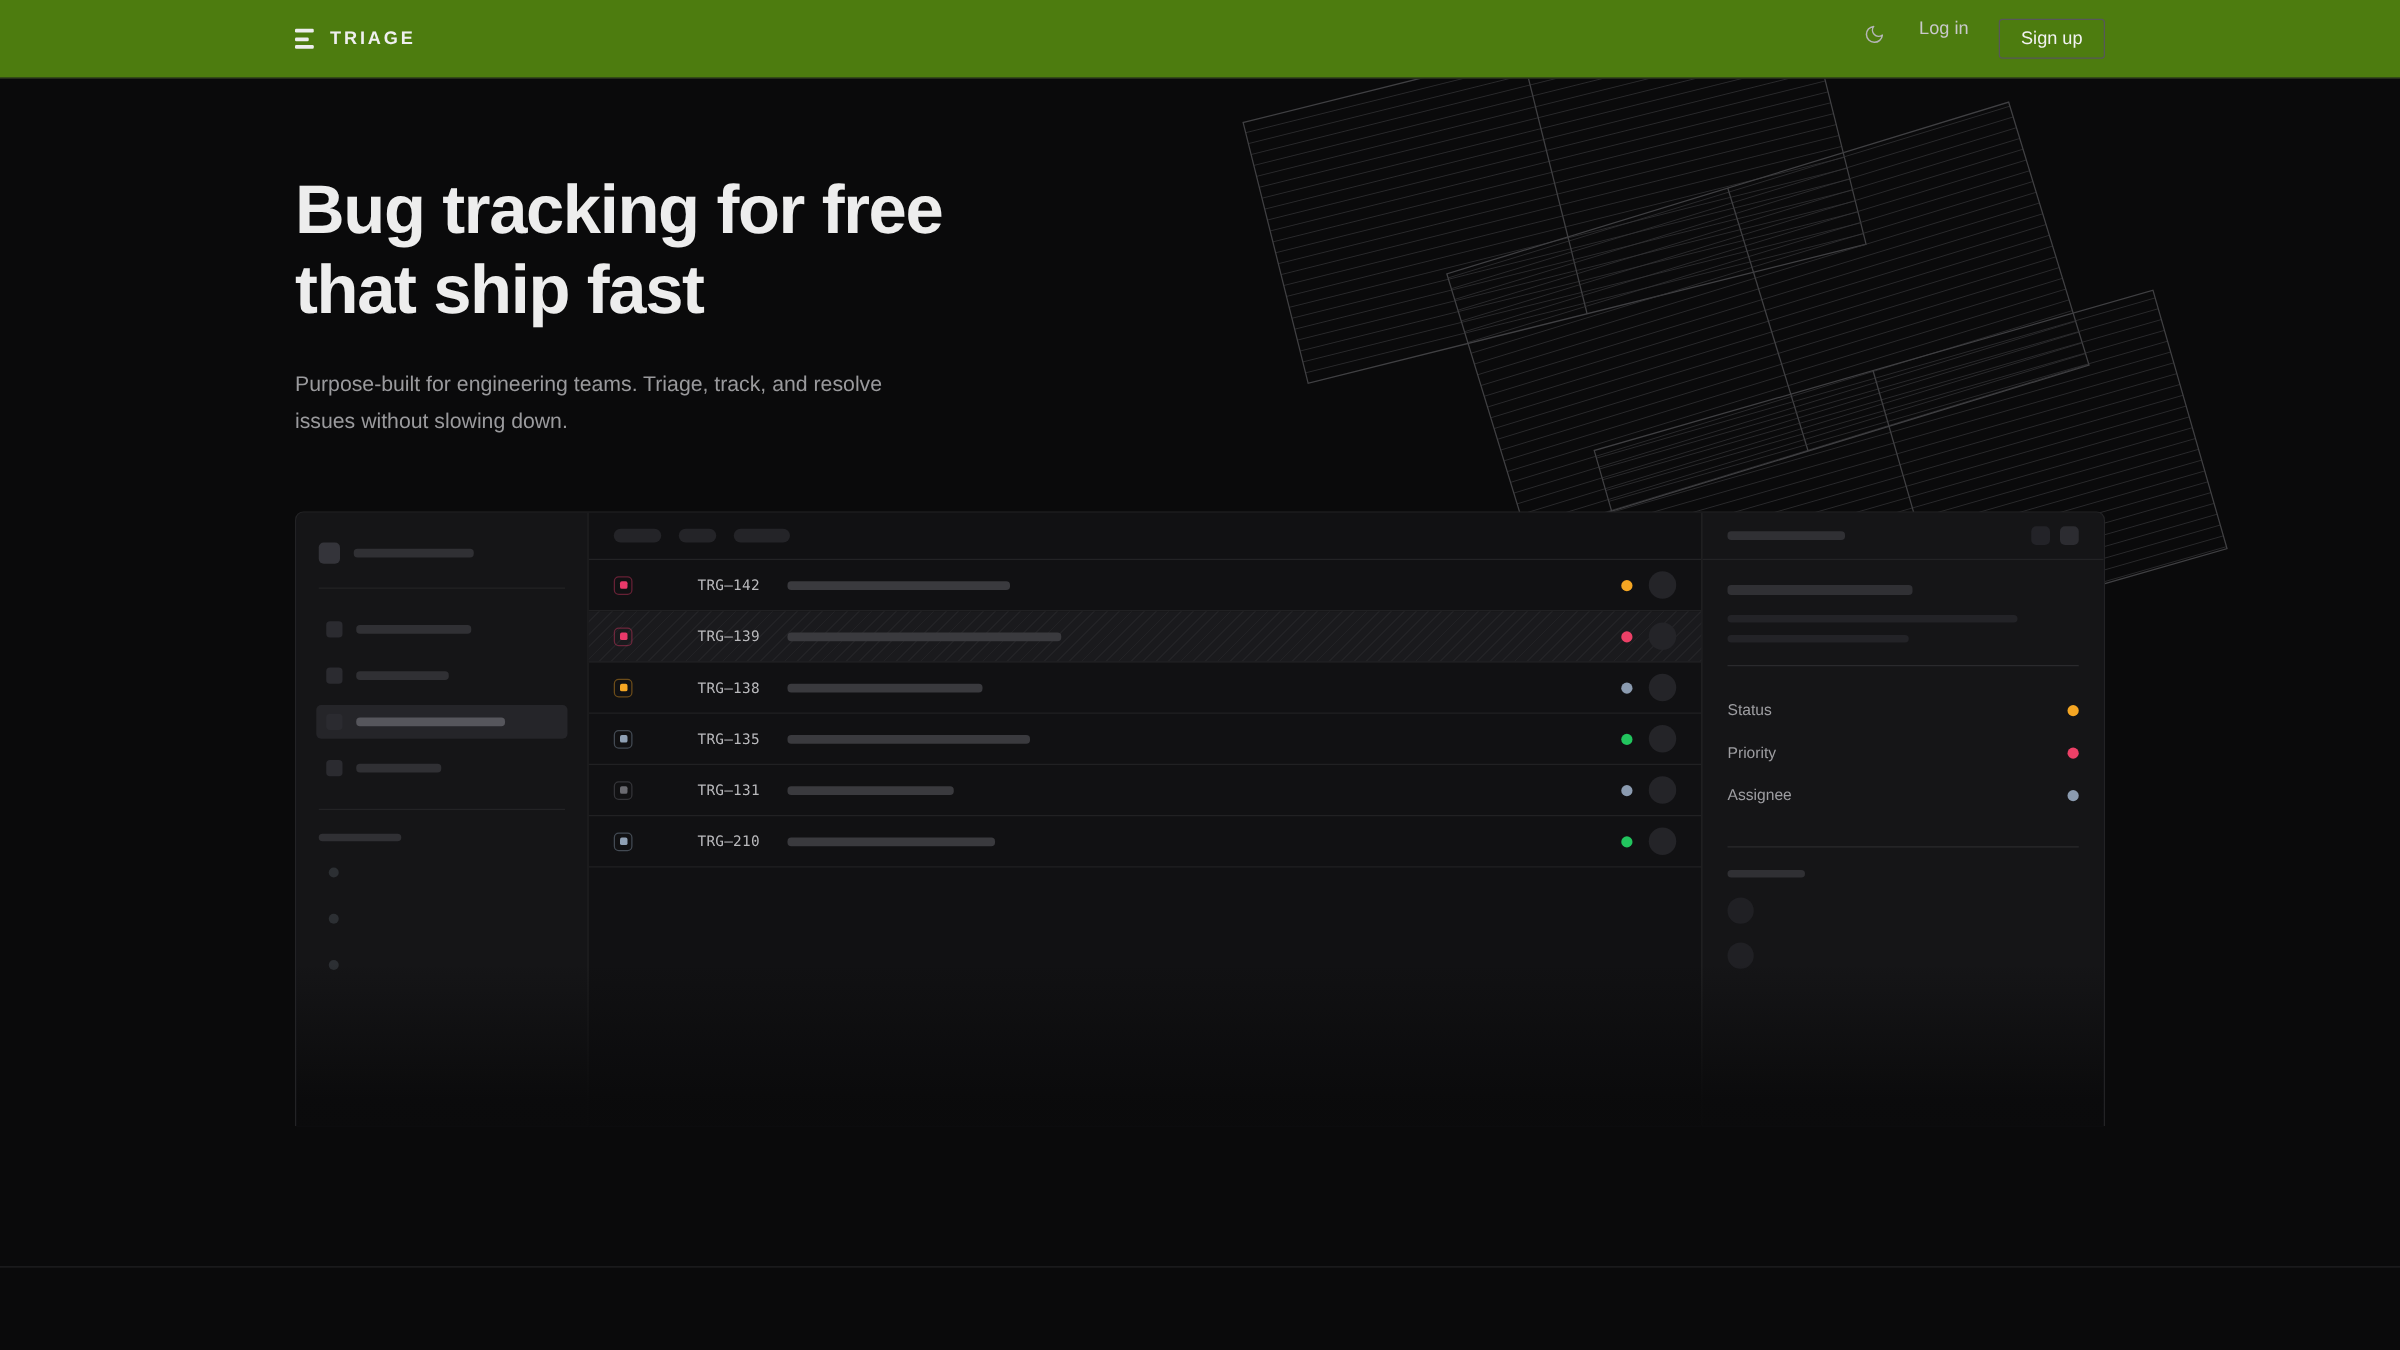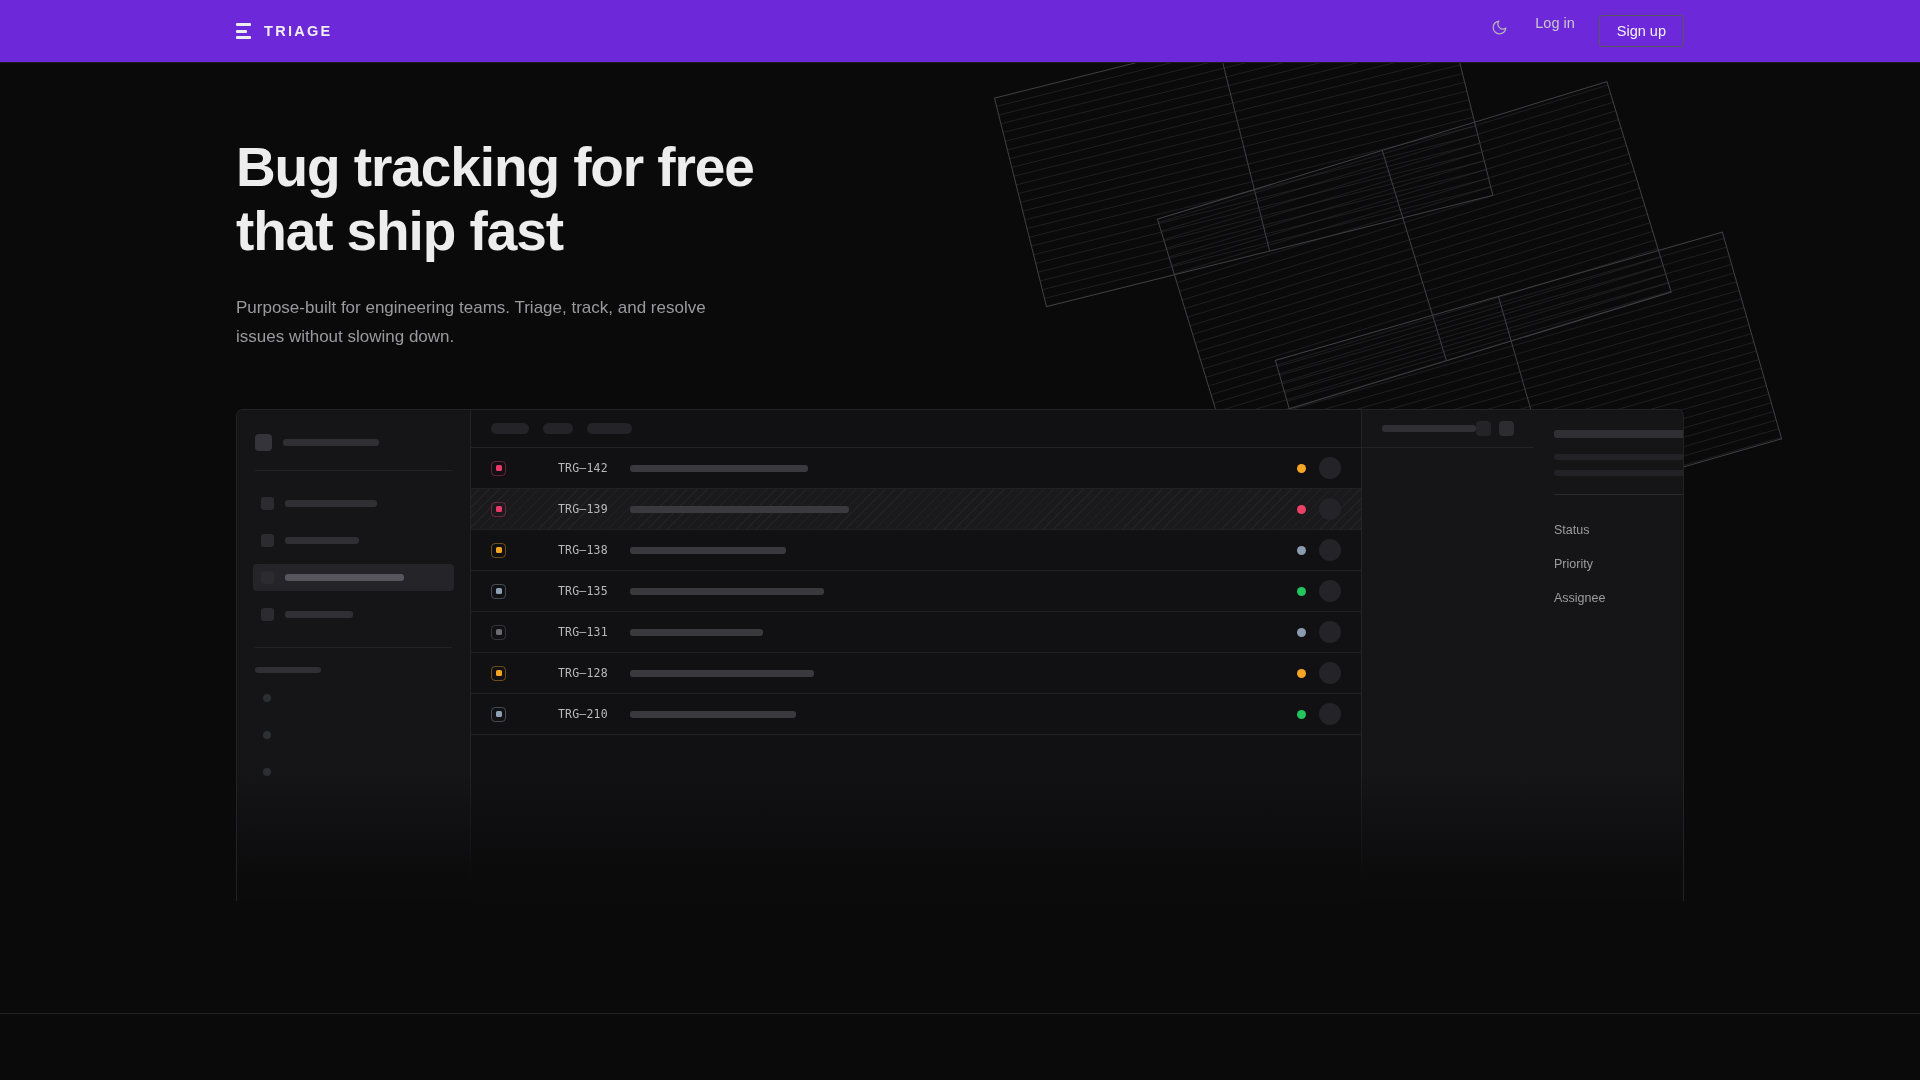--- a/index.html
+++ b/index.html
@@ -24,21 +24,21 @@
     width: 1920px; height: 1080px;
     pointer-events: none;
     z-index: 0;
   }
 
   
   .nav {
     position: relative;
     z-index: 5;
     height: 63px;
-    background: #6d28d9;
+    background: #4d7c0f;
     border-bottom: 1px solid #1c1c1e;
     display: flex;
     align-items: center;
     padding: 0 236px;
   }
   .nav-left { display: flex; align-items: center; gap: 13px; }
   .logo-mark {
     width: 15px; height: 16px;
     display: flex; flex-direction: column;
     justify-content: space-between;
@@ -211,21 +211,21 @@
   .row-right { margin-left: auto; display:flex; align-items:center; gap: 13px; }
   .status-dot { width: 9px; height: 9px; border-radius: 50%; display:block; }
   .avatar-circ { width: 22px; height: 22px; border-radius: 50%; background:#242428; }
 
   
   .mock-detail {
     width: 322px;
     flex: 0 0 322px;
     border-left: 1px solid #232325;
     background: #151517;
-    display: flex; flex-direction: row;
+    display: flex; flex-direction: column;
   }
   .detail-head {
     height: 38px;
     border-bottom: 1px solid #232325;
     display:flex; align-items:center;
     padding: 0 20px;
   }
   .detail-head .sq { width: 15px; height: 15px; border-radius:4px; background:#232328; }
   .detail-head .sq.b { background:#2c2c31; }
   .detail-body { padding: 20px; }
@@ -398,31 +398,20 @@
             <i style="background:#6a6a70"></i>
           </span>
           <span class="row-id">TRG–131</span>
           <span class="row-title" style="width:133px"></span>
           <span class="row-right">
             <span class="status-dot" style="background:#8b9bb0"></span>
             <span class="avatar-circ"></span>
           </span>
         </div>
         <div class="row">
-          <span class="pri-badge" style="border-color:#f5a62366">
-            <i style="background:#f5a623"></i>
-          </span>
-          <span class="row-id">TRG–128</span>
-          <span class="row-title" style="width:184px"></span>
-          <span class="row-right">
-            <span class="status-dot" style="background:#f5a623"></span>
-            <span class="avatar-circ"></span>
-          </span>
-        </div>
-        <div class="row">
           <span class="pri-badge" style="border-color:#8fa0b466">
             <i style="background:#8fa0b4"></i>
           </span>
           <span class="row-id">TRG–210</span>
           <span class="row-title" style="width:166px"></span>
           <span class="row-right">
             <span class="status-dot" style="background:#22c55e"></span>
             <span class="avatar-circ"></span>
           </span>
         </div>

